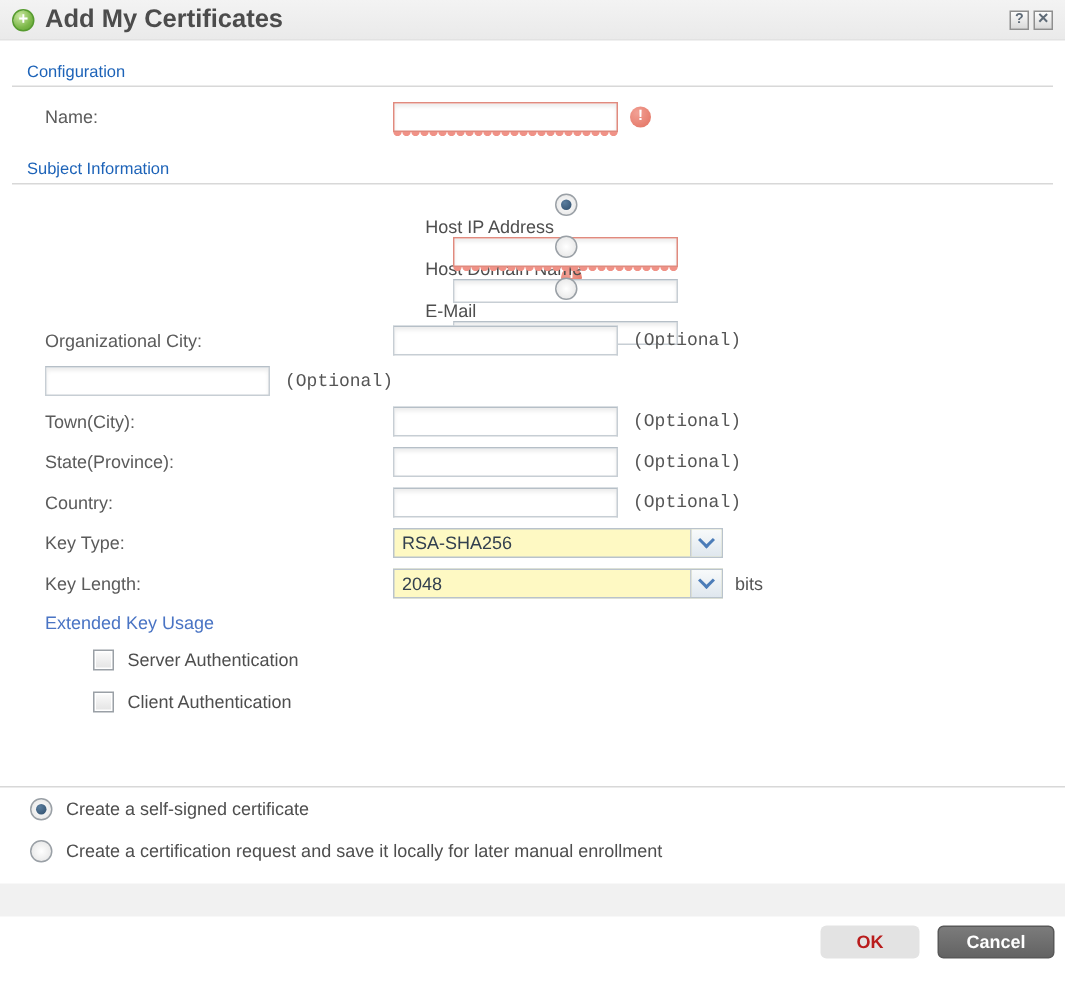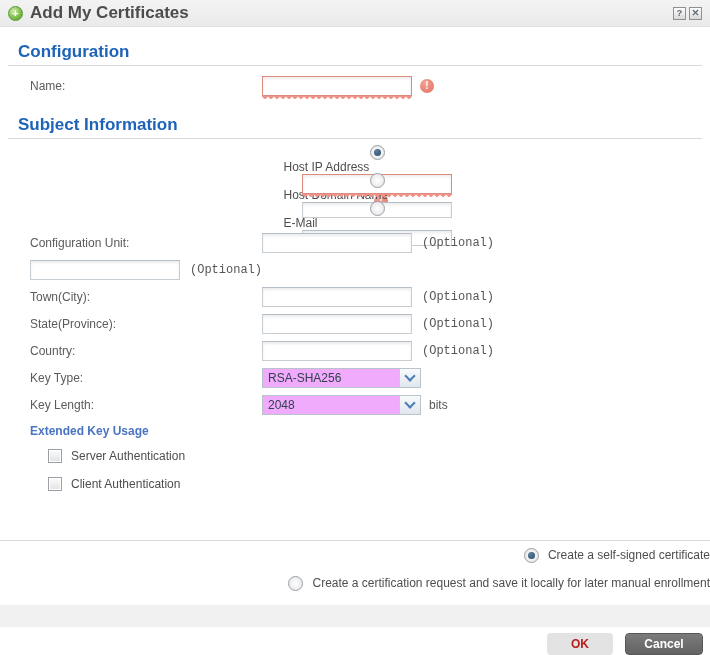--- a/index.html
+++ b/index.html
@@ -24,21 +24,21 @@
   .title{font-weight:bold;color:#4c4c4c;font-size:17px;margin-left:7px;flex:1;}
   .win-btn{
     width:13px;height:13px;border:1px solid #8f8f8f;
     background:linear-gradient(#fdfdfd,#d9d9d9);
     color:#5f6b77;font-size:9.5px;font-weight:bold;
     display:flex;align-items:center;justify-content:center;
     margin-left:3px;box-sizing:border-box;cursor:pointer;line-height:1;
   }
   
   .section-title{
-    margin:15px 0 2px 18px;color:#1d63b8;font-weight:bold;font-size:17px;
+    margin:15px 0 2px 18px;color:#1d63b8;font-weight:normal;font-size:11px;
   }
   .section-rule{border-top:1px solid #d8d8d8;margin:3px 8px 6px 8px;height:0;}
   
   .row{display:flex;align-items:center;height:28px;padding-left:30px;box-sizing:border-box;}
   .row-sm{height:27px;}
   .label{width:232px;flex:0 0 auto;color:#5b5b5b;}
   .opt-note{margin-left:10px;color:#555;font-family:Liberation Mono, monospace;}
   .unit{margin-left:8px;color:#555;}
   
   .text-input{
@@ -70,43 +70,43 @@
     border-radius:50%;background:radial-gradient(circle at 35% 30%, #5a7d9e, #2e4d6b);
   }
   .checkbox{
     width:12px;height:12px;flex:0 0 auto;
     border:1px solid #9aa0a6;background:linear-gradient(#fbfbfb,#e3e3e3);
     box-shadow:inset 0 0 0 1px #ffffff;box-sizing:content-box;
   }
   .choice-label{margin-left:9px;color:#4e4e4e;}
   .subject-radio-row{padding-left:44px;flex-direction:column;}
   .subject-radio-row .choice-label{width:196px;flex:0 0 auto;}
-  .check-row{padding-left:48px;}
-  .eku-heading{margin:6px 0 2px 30px;color:#4a74c4;font-size:12px;height:16px;font-weight:bold;}
+  .check-row{padding-left:48px;margin-left:14px;}
+  .eku-heading{margin:6px 0 2px 30px;color:#4a74c4;font-size:12px;height:16px;}
   
   .dropdown{
-    width:159px;height:20px;box-sizing:border-box;cursor:pointer;
-    border:1px solid #b9c3cc;background:#f0abfc;
+    width:220px;height:20px;box-sizing:border-box;cursor:pointer;
+    border:1px solid #b9c3cc;background:#fef9c3;
     display:flex;align-items:stretch;
   }
   .dropdown .value{flex:1;padding-left:5px;color:#33404f;display:flex;align-items:center;}
   .arrow-btn{
     width:20px;border-left:1px solid #c4ccd4;flex:0 0 auto;
     background:linear-gradient(#f8fafb,#dfe7ee);
     display:flex;align-items:center;justify-content:center;
   }
   .chevron{
     width:6px;height:6px;margin-top:-3px;
     border-right:2px solid #4b7cb8;border-bottom:2px solid #4b7cb8;
     transform:rotate(45deg);
   }
   
   .big-gap{height:42px;}
   .divider{border-top:1px solid #d8d8d8;height:0;margin:0;}
-  .enroll-row{padding-left:0;height:28px;justify-content:flex-end;}
+  .enroll-row{padding-left:20px;height:28px;}
   .enroll-row:first-of-type{margin-top:8px;}
   .gray-strip{height:22px;background:#f1f1f1;margin-top:8px;}
   .footer{display:flex;justify-content:flex-end;align-items:center;padding:6px 7px 0 0;gap:12px;}
   .btn{
     height:22px;border-radius:4px;font-family:inherit;font-weight:bold;font-size:12px;
     display:flex;align-items:center;justify-content:center;cursor:pointer;
     box-sizing:border-box;border:none;
   }
   .btn-ok{min-width:66px;background:#e3e3e3;color:#b91c1c;}
   .btn-cancel{min-width:78px;background:linear-gradient(#7b7b7b,#636363);color:#ffffff;border:1px solid #585858;}
@@ -152,21 +152,21 @@
   <input class="text-input" value="" style="">
 </div>
 
 <div class="row subject-radio-row">
   <span class="radio"></span>
   <span class="choice-label">E-Mail</span>
   <input class="text-input" value="" style="">
 </div>
 
 <div class="row row-sm">
-  <span class="label">Configuration Unit:</span>
+  <span class="label">Organizational City:</span>
   <input class="text-input" value="" style="">
   <span class="opt-note">(Optional)</span>
 </div>
 
 <div class="row row-sm">
   <input class="text-input" value="" style="">
   <span class="opt-note">(Optional)</span>
 </div>
 
 <div class="row row-sm">

